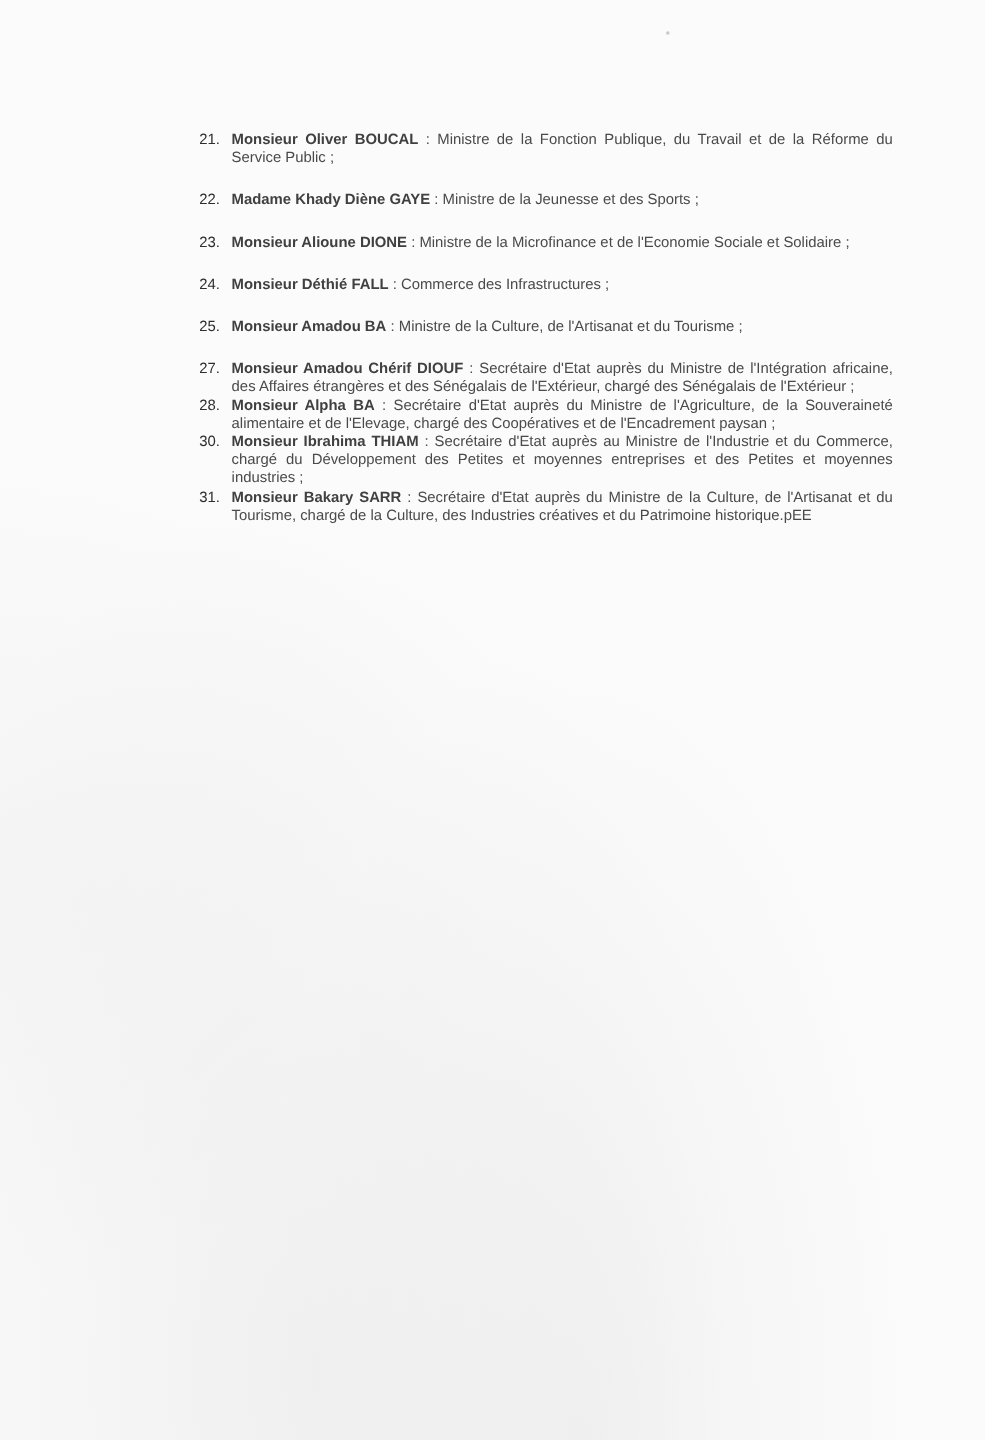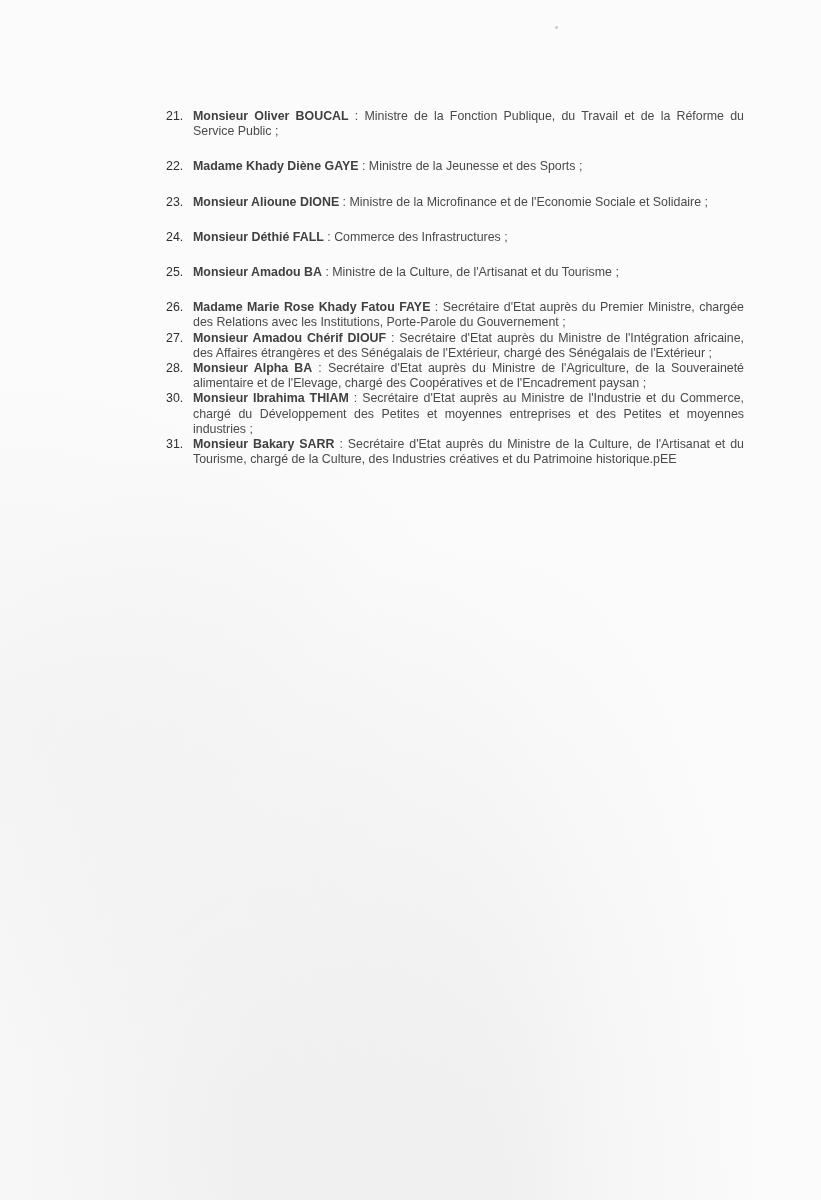--- a/index.html
+++ b/index.html
@@ -89,24 +89,20 @@
   <div class="item gap-lg">
     <span class="num">24.</span>
     <span class="name">Monsieur Déthié FALL</span><span class="desc"> : </span><span class="desc">Commerce des Infrastructures ;</span>
   </div>
 
   <div class="item gap-lg">
     <span class="num">25.</span>
     <span class="name">Monsieur Amadou BA</span><span class="desc"> : </span><span class="desc">Ministre de la Culture, de l'Artisanat et du Tourisme ;</span>
   </div>
 
-  <div class="item gap-sm">
-    <span class="num">26.</span>
-    <span class="name">Madame Marie Rose Khady Fatou FAYE</span><span class="desc"> : </span><span class="desc">Secrétaire d'Etat auprès du Premier Ministre, chargée des Relations avec les Institutions, Porte-Parole du Gouvernement ;</span>
-  </div>
 
   <div class="item gap-sm">
     <span class="num">27.</span>
     <span class="name">Monsieur Amadou Chérif DIOUF</span><span class="desc"> : </span><span class="desc">Secrétaire d'Etat auprès du Ministre de l'Intégration africaine, des Affaires étrangères et des Sénégalais de l'Extérieur, chargé des Sénégalais de l'Extérieur ;</span>
   </div>
 
   <div class="item gap-sm">
     <span class="num">28.</span>
     <span class="name">Monsieur Alpha BA</span><span class="desc"> : </span><span class="desc">Secrétaire d'Etat auprès du Ministre de l'Agriculture, de la Souveraineté alimentaire et de l'Elevage, chargé des Coopératives et de l'Encadrement paysan ;</span>
   </div>

